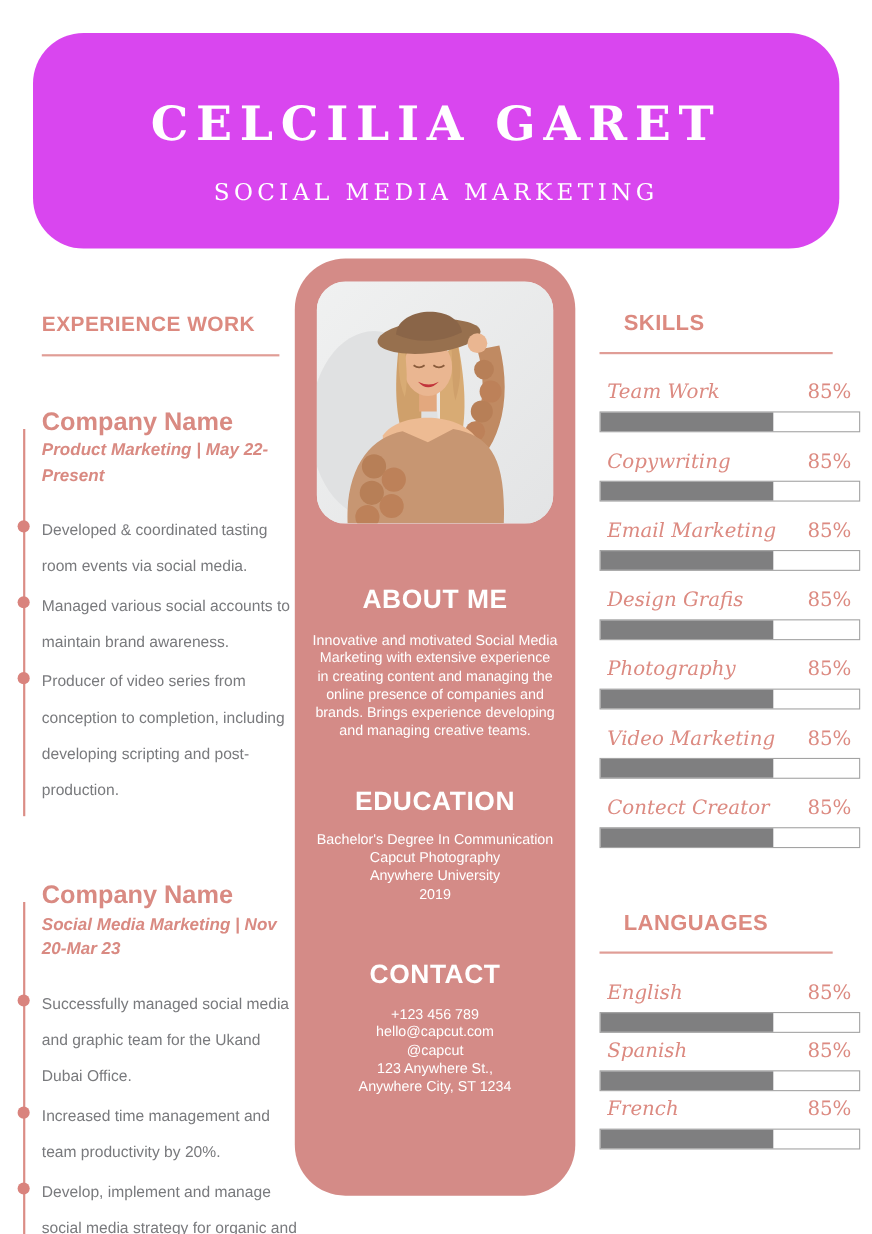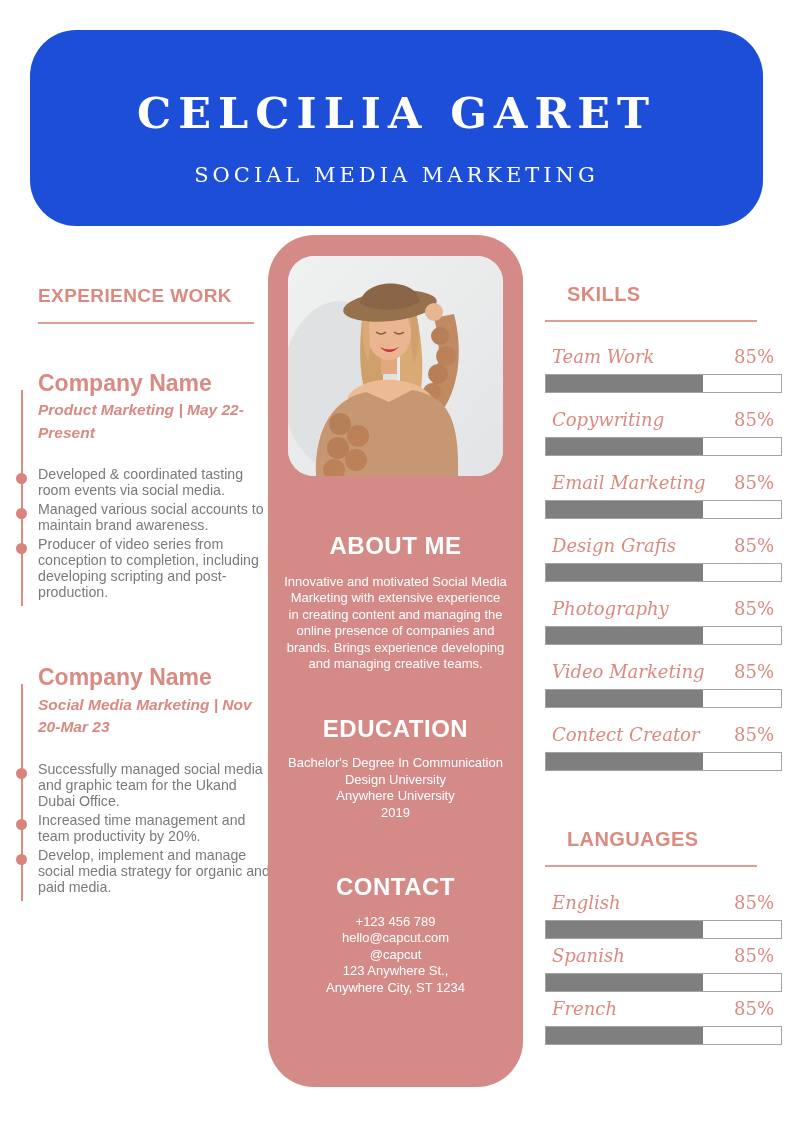--- a/index.html
+++ b/index.html
@@ -1,38 +1,38 @@
 <!DOCTYPE html>
 <html><head>
 <meta charset="utf-8">
 <style>
   html,body{margin:0;padding:0;background:#fff;}
   .page{position:relative;width:793px;height:1122px;background:#ffffff;overflow:hidden;
         font-family:"Liberation Sans",sans-serif;}
 
   
   .banner{position:absolute;left:30px;top:30px;width:733px;height:196px;
-          background:#1d4ed8;border-radius:46px;text-align:center;color:#fff;}
+          background:#d946ef;border-radius:46px;text-align:center;color:#fff;}
   .banner h1{margin:0;padding-top:60px;font-family:"DejaVu Serif",serif;font-weight:bold;
              font-size:43px;letter-spacing:7px;line-height:1.1;}
   .banner .sub{margin-top:26px;font-family:"DejaVu Serif",serif;font-size:21px;letter-spacing:4px;}
 
   
   h2.sec{margin:0;font-size:19px;font-weight:bold;color:#dc8a80;letter-spacing:.4px;line-height:1.15;}
   .rule{margin-top:15px;height:2px;background:#e09d96;width:216px;}
 
   
   .col-left{position:absolute;left:38px;top:285px;width:236px;}
   .job{position:relative;margin-top:46px;}
   .job + .job{margin-top:64px;}
   .vline{position:absolute;left:-17px;top:20px;bottom:-6px;width:2px;background:#db8d86;}
   .job h3{margin:0;font-size:23px;font-weight:bold;color:#d98a82;line-height:1.15;}
   .job .meta{margin-top:3px;font-size:15.5px;font-weight:bold;font-style:italic;color:#d98a82;line-height:1.45;}
   .job ul{list-style:none;margin:22px 0 0;padding:0;}
-  .job li{position:relative;font-size:14.2px;line-height:16px;color:#797a7d;margin-bottom:3px;}
+  .job li{position:relative;font-size:14.2px;line-height:33px;color:#797a7d;margin-bottom:3px;}
   .dot{position:absolute;left:-22px;top:7px;width:11px;height:11px;border-radius:50%;background:#d9837d;}
 
   
   .panel{position:absolute;left:268px;top:235px;width:255px;height:852px;background:#d48b87;
          border-radius:46px;color:#fff;text-align:center;}
   .photo{margin:21px auto 0;width:215px;height:220px;border-radius:26px;overflow:hidden;background:#ebecec;}
   .panel h2{margin:0;font-size:24px;font-weight:bold;letter-spacing:.5px;color:#fff;line-height:1.15;}
   .h-about{margin-top:56px !important;}
   .h-edu{margin-top:42px !important;}
   .h-contact{margin-top:52px !important;}
@@ -127,21 +127,21 @@
         <circle cx="146" cy="56" r="9" fill="#eab691"></circle>
       </svg>
     </div>
 
     <h2 class="h-about">ABOUT ME</h2>
     <p class="about">Innovative and motivated Social Media Marketing with extensive experience in creating content and managing the online presence of companies and brands. Brings experience developing and managing creative teams.</p>
 
     <h2 class="h-edu">EDUCATION</h2>
     <div class="lines">
       <div>Bachelor's Degree In Communication</div>
-      <div>Design University</div>
+      <div>Capcut Photography</div>
       <div>Anywhere University</div>
       <div>2019</div>
     </div>
 
     <h2 class="h-contact">CONTACT</h2>
     <div class="lines">
       <div>+123 456 789</div>
       <div>hello@capcut.com</div>
       <div>@capcut</div>
       <div>123 Anywhere St.,</div>

